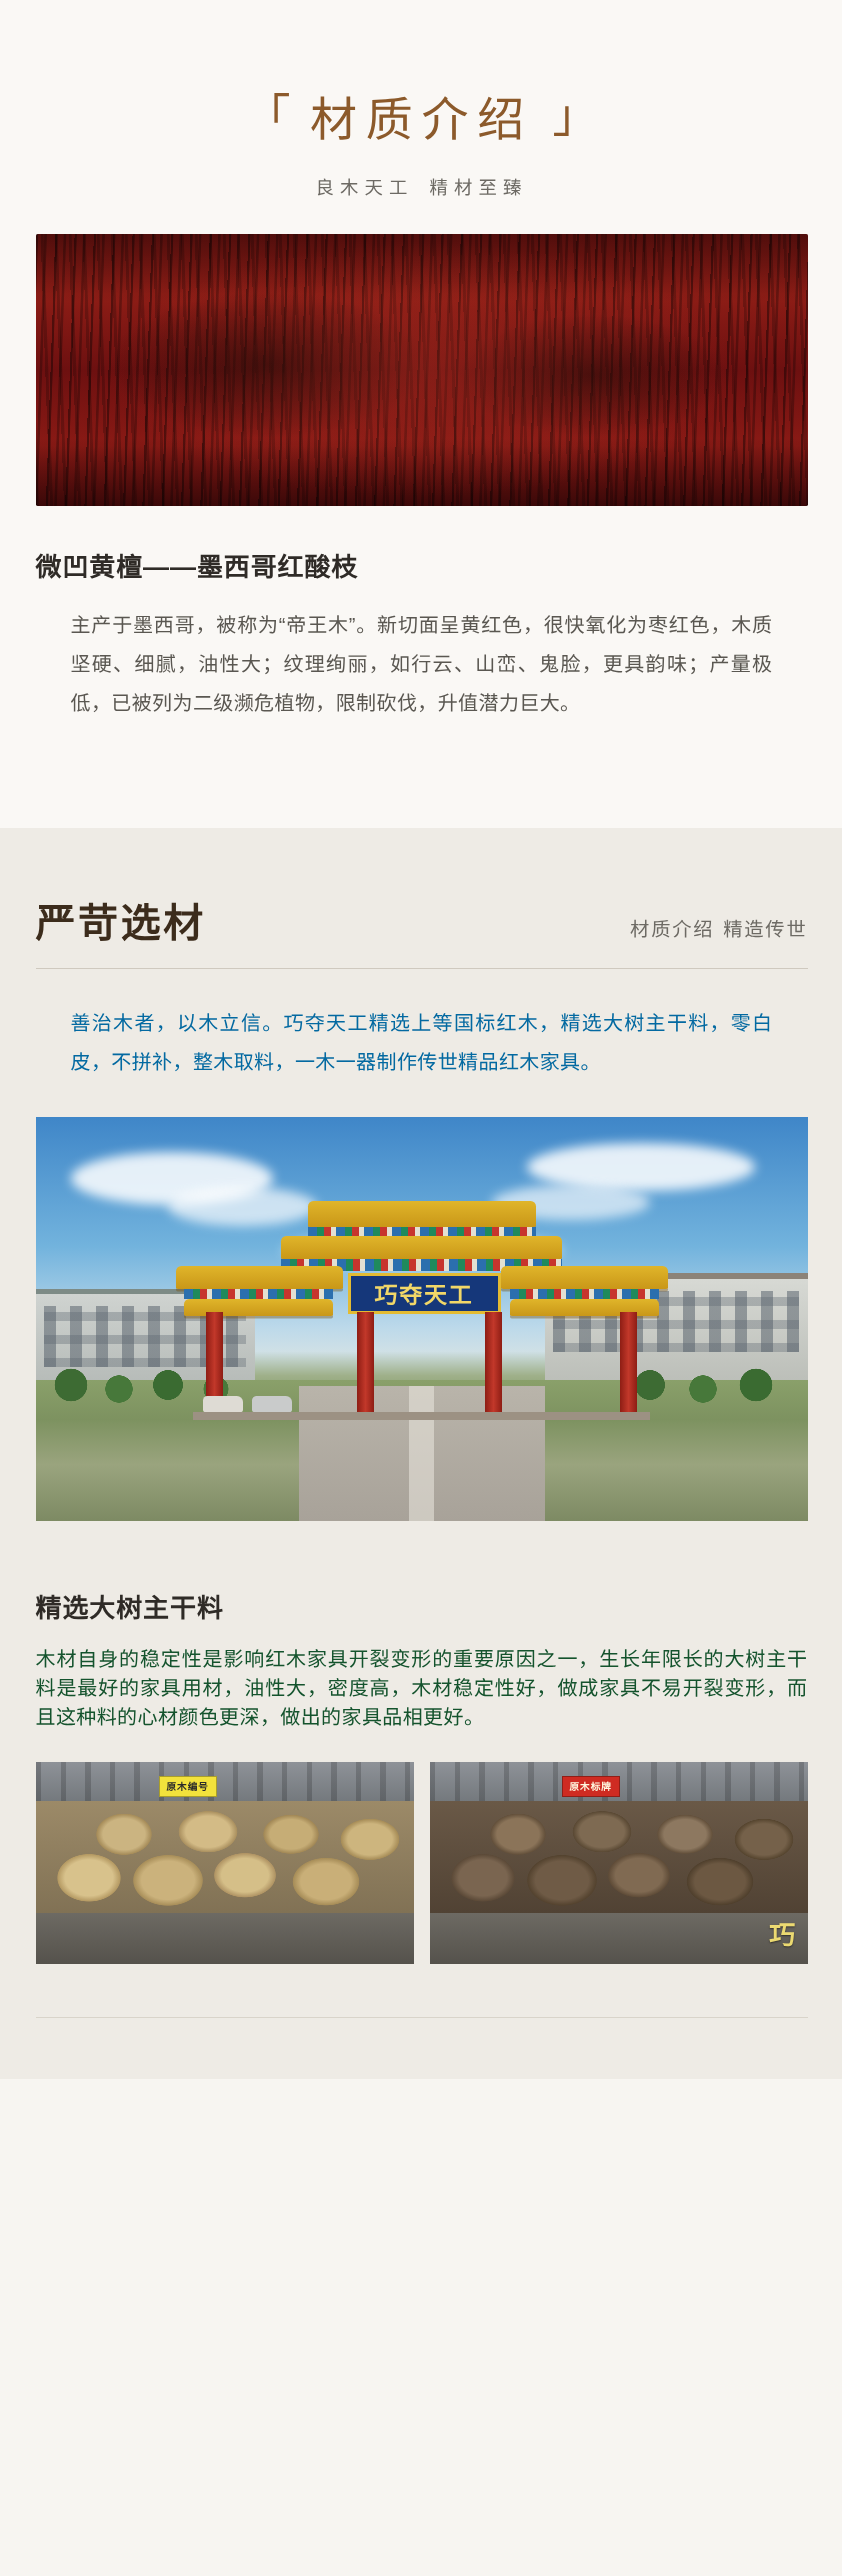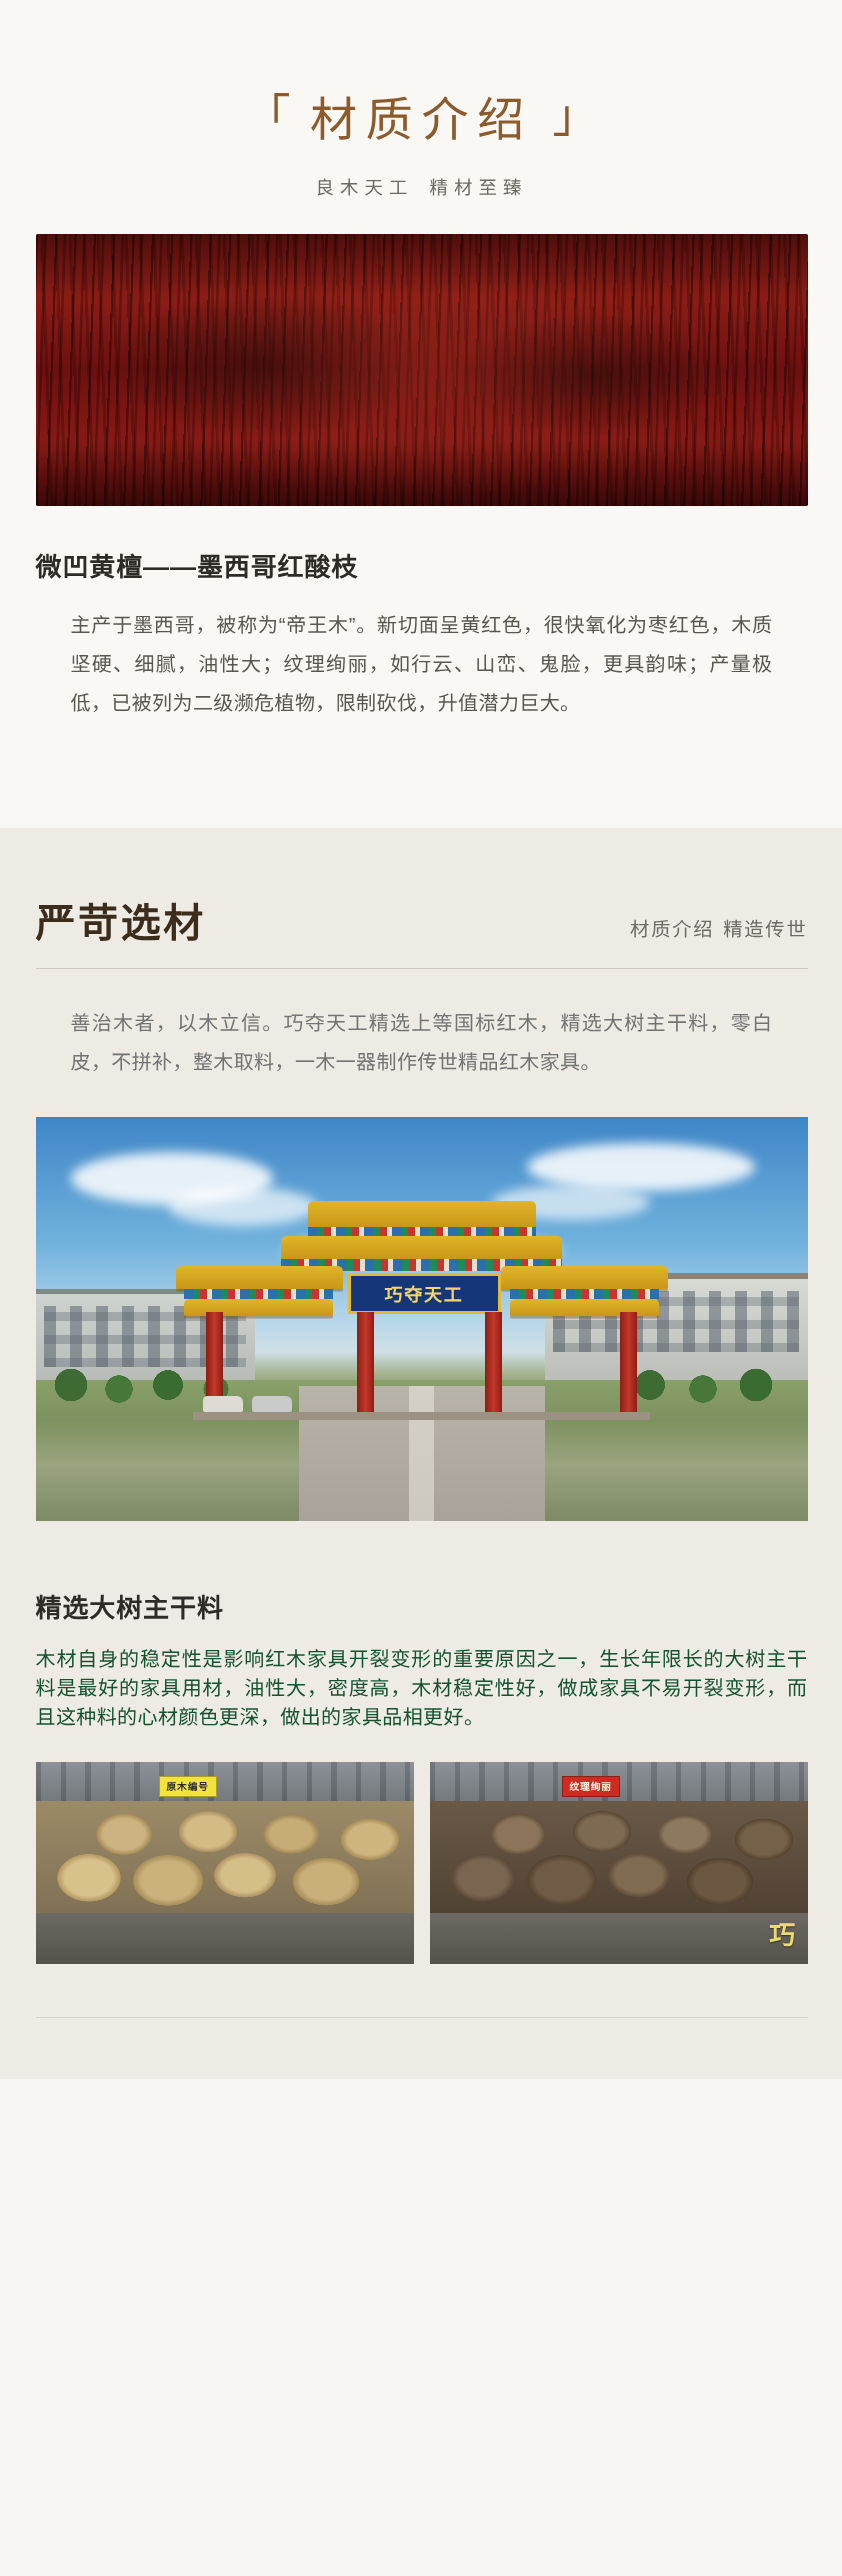--- a/index.html
+++ b/index.html
@@ -143,21 +143,21 @@
     width: 772px;
     height: 0.9px;
     background: #cfc9bf;
     margin: 19.3px auto 0 auto;
   }
   .sel-body {
     width: 702px;
     margin: 35px auto 0 auto;
     font-size: 20px;
     line-height: 39px;
-    color: #737373;
+    color: #0369a1;
     letter-spacing: 0.4px;
     text-align: justify;
   }
 
   
   .gate-photo {
     width: 772px;
     height: 404px;
     margin: 35px auto 0 auto;
     position: relative;
@@ -253,21 +253,21 @@
   .plaque {
     position: absolute;
     left: 172px; top: 72px;
     width: 147px; height: 35px;
     background: #15377a;
     border: 3.5px solid #e3bb33;
     display: flex; align-items: center; justify-content: center;
   }
   .plaque span {
     color: #f2d768;
-    font-size: 18px;
+    font-size: 23px;
     letter-spacing: 1.8px;
     font-weight: 700;
     font-family: Liberation Mono, monospace;
   }
   .pillar {
     position: absolute;
     top: 111px; width: 17.6px; height: 105px;
     background: linear-gradient(90deg,#8e1d14,#c2382a 50%,#8e1d14);
   }
   .p1 { left: 30px; }
@@ -471,21 +471,21 @@
       <div class="log-photo">
         <div class="shed"></div>
         <div class="log-stack"></div>
         <div class="floor"></div>
         <div class="sign sign-yellow">原木编号</div>
       </div>
       <div class="log-photo dark">
         <div class="shed"></div>
         <div class="log-stack"></div>
         <div class="floor"></div>
-        <div class="sign sign-red">纹理绚丽</div>
+        <div class="sign sign-red">原木标牌</div>
         <div class="watermark">巧</div>
       </div>
     </div>
 
     <div class="bottom-rule"></div>
     <div class="sec-bottom-pad"></div>
   </section>
 
 </div>
 

